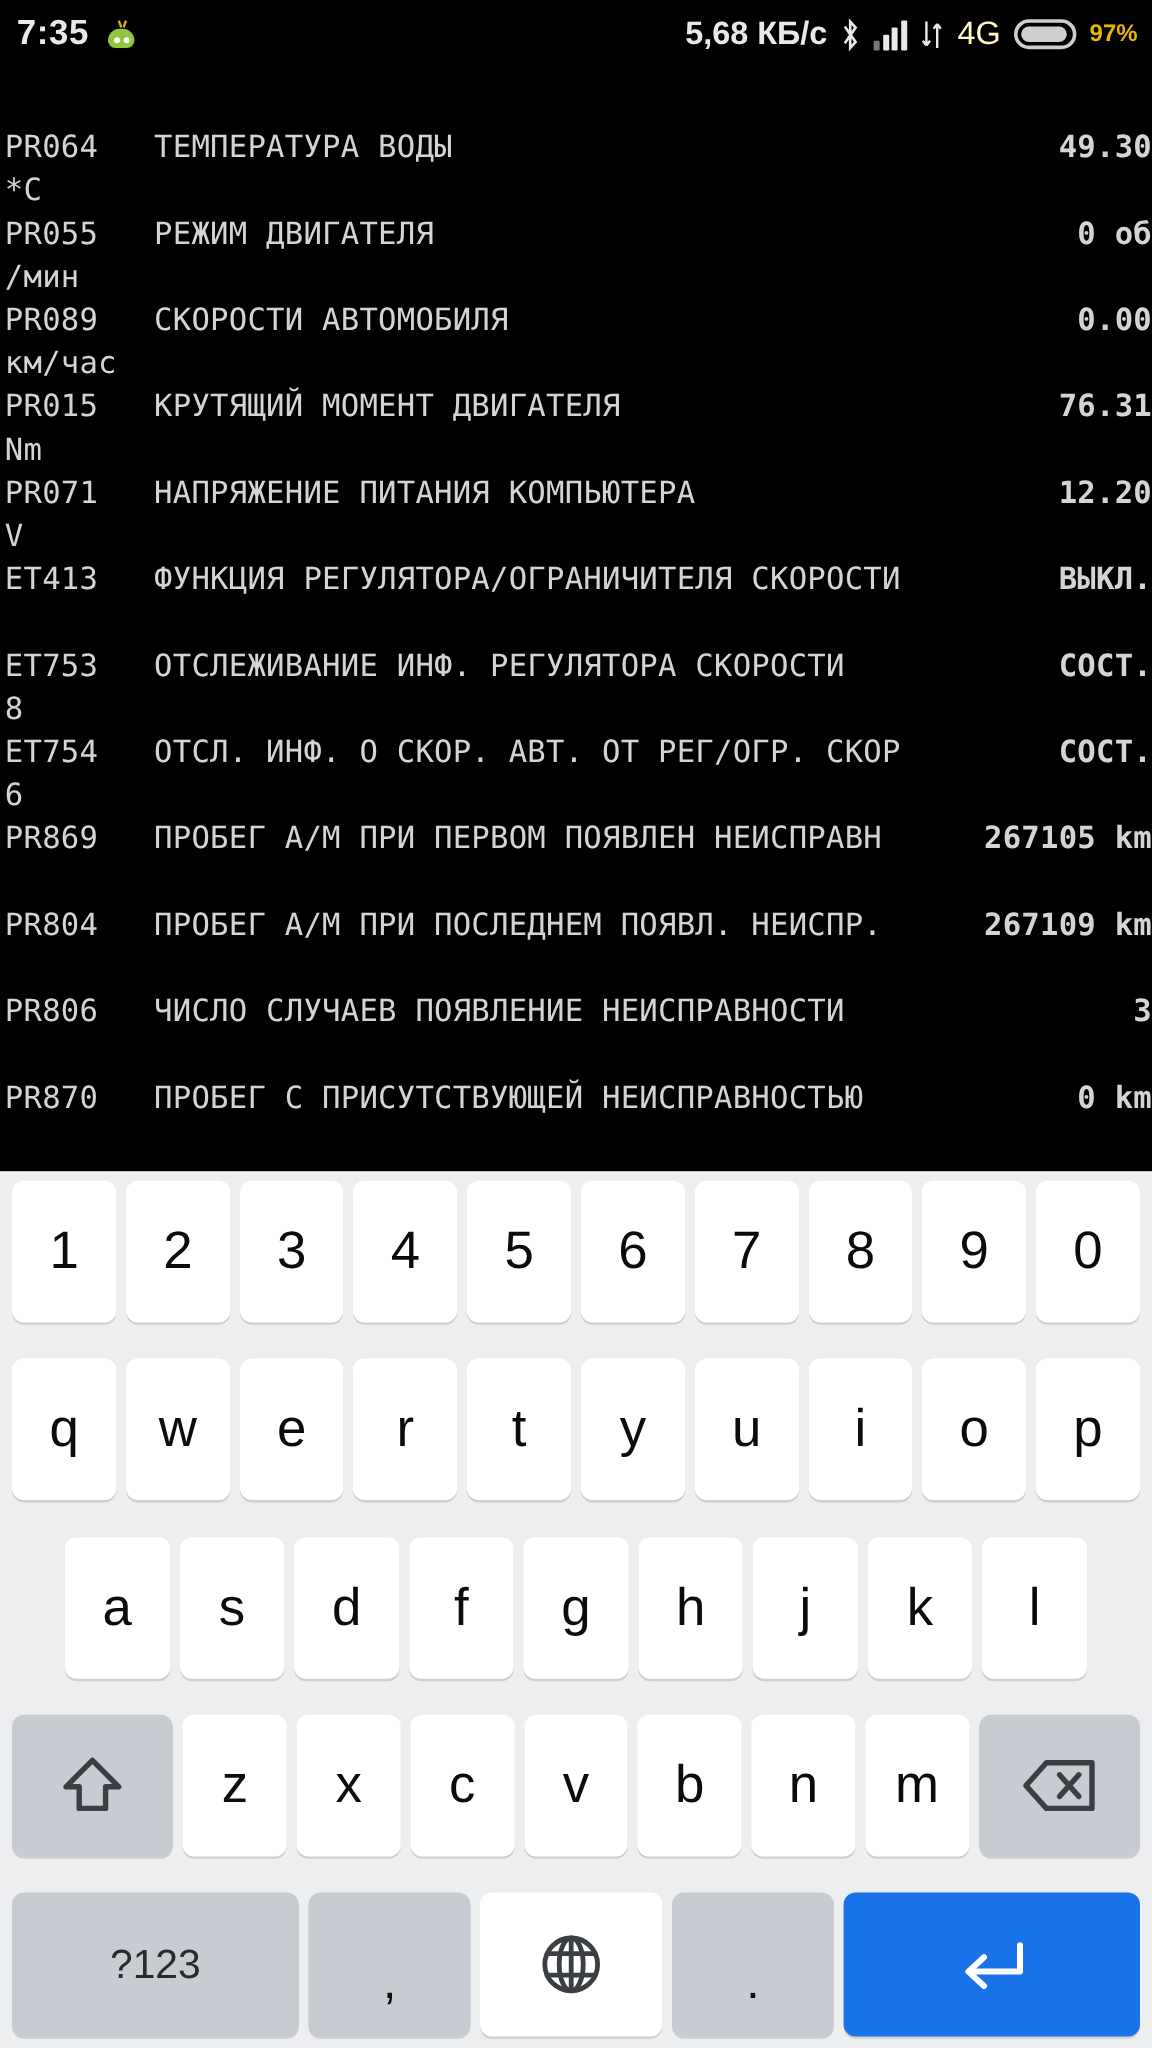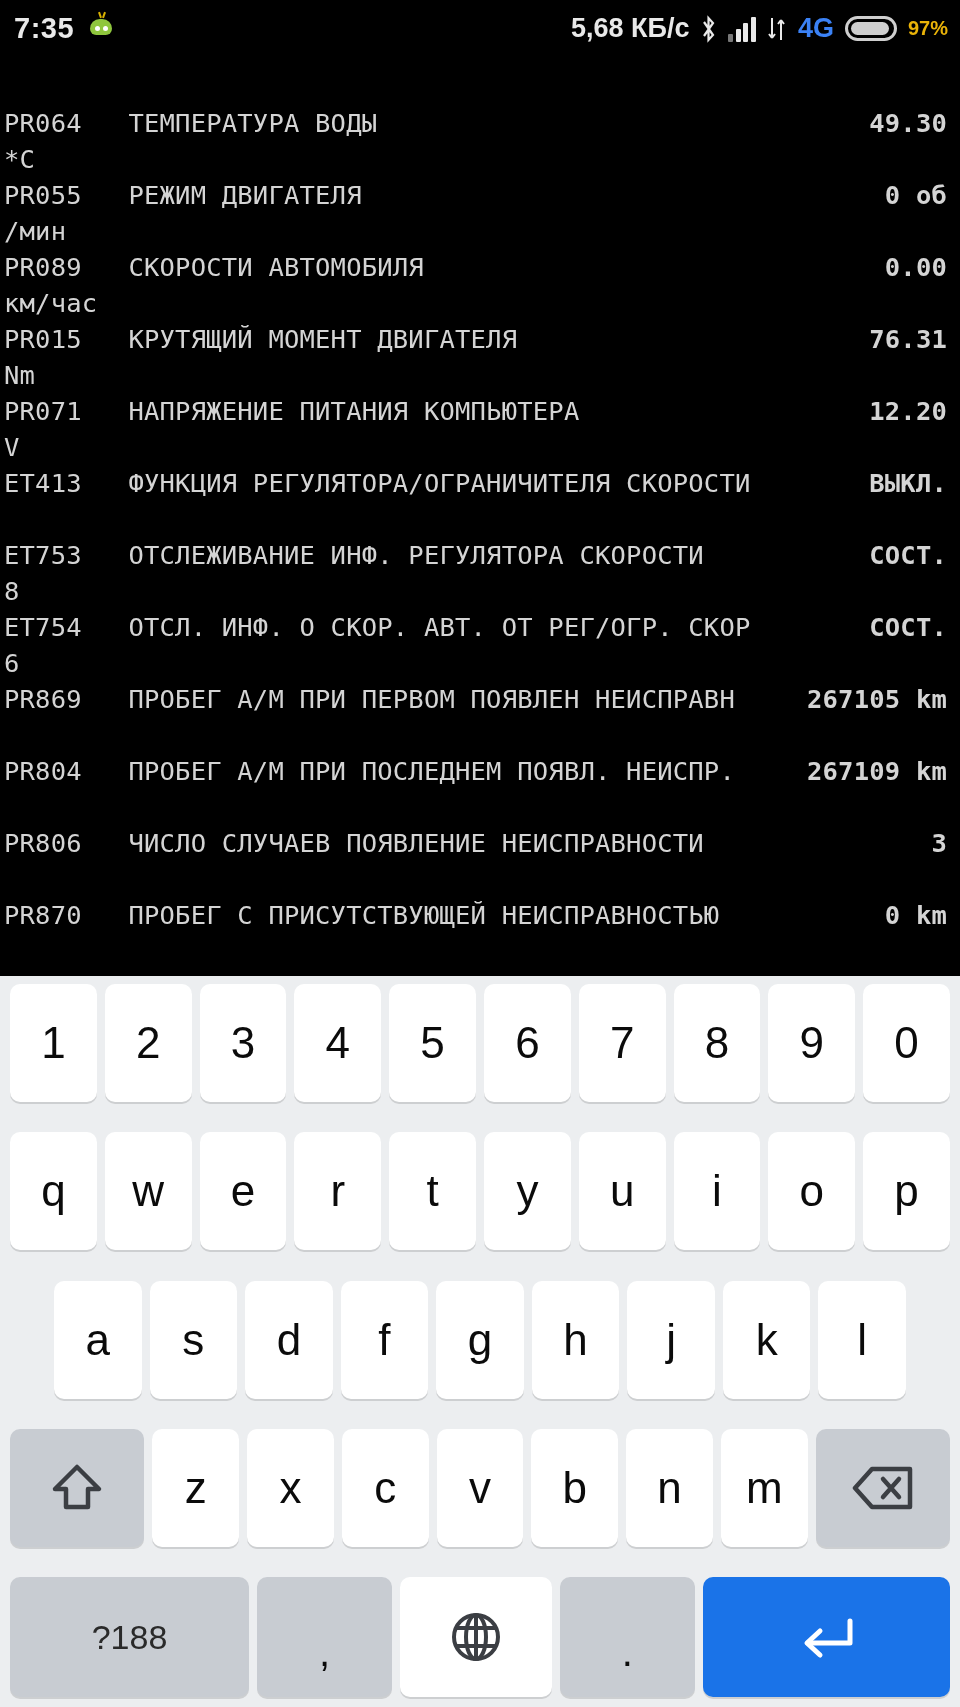--- a/index.html
+++ b/index.html
@@ -11,21 +11,21 @@
   }
   #screen { position: relative; width: 960px; height: 1707px; background: #000; }
 
   
   .statusbar {
     position: absolute; top: 0; left: 0; width: 960px; height: 57px;
     background: #000; color: #e8e8e8;
     display: flex; align-items: center;
     font-family: "Liberation Sans", sans-serif;
   }
-  .sb-left { display: flex; align-items: flex-start; padding-left: 14px; gap: 14px; }
+  .sb-left { display: flex; align-items: center; padding-left: 14px; gap: 14px; }
   .sb-clock { font-size: 29px; font-weight: 700; letter-spacing: .5px; color: #e9e9e9; }
   .sb-appicon {
     width: 26px; height: 24px; position: relative;
   }
   .sb-appicon .body {
     position: absolute; bottom: 1px; left: 2px; width: 22px; height: 16px;
     background: #8fc63d; border-radius: 11px 11px 7px 7px;
   }
   .sb-appicon .eye {
     position: absolute; bottom: 5px; width: 5px; height: 5px;
@@ -40,21 +40,21 @@
   .sb-appicon .ant2 {
     position: absolute; top: 0px; left: 15px; width: 2px; height: 6px;
     background: #d8b000; transform: rotate(20deg);
   }
 
   .sb-right {
     margin-left: auto; display: flex; align-items: center;
     gap: 11px; padding-right: 12px; justify-content: space-between;
   }
   .sb-rate { font-size: 27px; font-weight: 600; color: #e9e9e9; letter-spacing: 0px; }
-  .sb-4g   { font-size: 27px; font-weight: 700; color: #3b82f6; }
+  .sb-4g   { font-size: 27px; font-weight: 400; color: #fef9c3; }
   .sb-batt-pct { font-size: 20px; font-weight: 700; color: #eab308; }
 
   .icon-bt { width: 17px; height: 28px; }
   .icon-signal { display: flex; align-items: flex-end; gap: 2.5px; height: 26px; }
   .icon-signal i { display: block; width: 5px; background: #e9e9e9; border-radius: 1px; }
   .icon-signal i:nth-child(1){ height: 8px; background:#777; }
   .icon-signal i:nth-child(2){ height: 13px; }
   .icon-signal i:nth-child(3){ height: 19px; }
   .icon-signal i:nth-child(4){ height: 25px; }
   .icon-updown { width: 20px; height: 26px; }
@@ -64,21 +64,21 @@
   }
   .icon-batt .fill { height: 100%; width: 94%; background: #cfcfcf; border-radius: 8px; }
 
   
   .terminal {
     position: absolute; top: 57px; left: 0; width: 960px; height: 919px;
     background: #000; color: #d4d4d4;
     font-family: "DejaVu Sans Mono", monospace;
     font-size: 25.5px;
     line-height: 36px;
-    padding: 48px 13px 0 0;
+    padding: 48px 0 0 0;
     overflow: hidden;
     white-space: pre;
     letter-spacing: 0.2px;
   }
   .trow {
     display: block;
     padding-left: 4px;
   }
   .trow .line1 { display: block; position: relative; height: 36px; }
   .trow .code  { display: inline-block; }
@@ -235,21 +235,21 @@
         <span>
           <svg width="62" height="46" viewBox="0 0 62 46">
             <path d="M20 4 L58 4 L58 42 L20 42 L3 23 Z" fill="none" stroke="#3b3e43" stroke-width="4.5" stroke-linejoin="round"></path>
             <path d="M31 14 L47 32 M47 14 L31 32" stroke="#3b3e43" stroke-width="4.5" stroke-linecap="round"></path>
           </svg>
         </span>
       </div>
     </div>
 
     <div class="krow r5">
-      <div class="key gray sym">?188</div>
+      <div class="key gray sym">?123</div>
       <div class="key gray comma">,</div>
       <div class="key globe">
         <span>
           <svg width="52" height="52" viewBox="0 0 52 52">
             <circle cx="26" cy="26" r="22" fill="none" stroke="#3b3e43" stroke-width="4"></circle>
             <ellipse cx="26" cy="26" rx="10" ry="22" fill="none" stroke="#3b3e43" stroke-width="4"></ellipse>
             <path d="M5 17 H47 M5 35 H47 M26 4 V48" stroke="#3b3e43" stroke-width="4" fill="none"></path>
           </svg>
         </span>
       </div>

